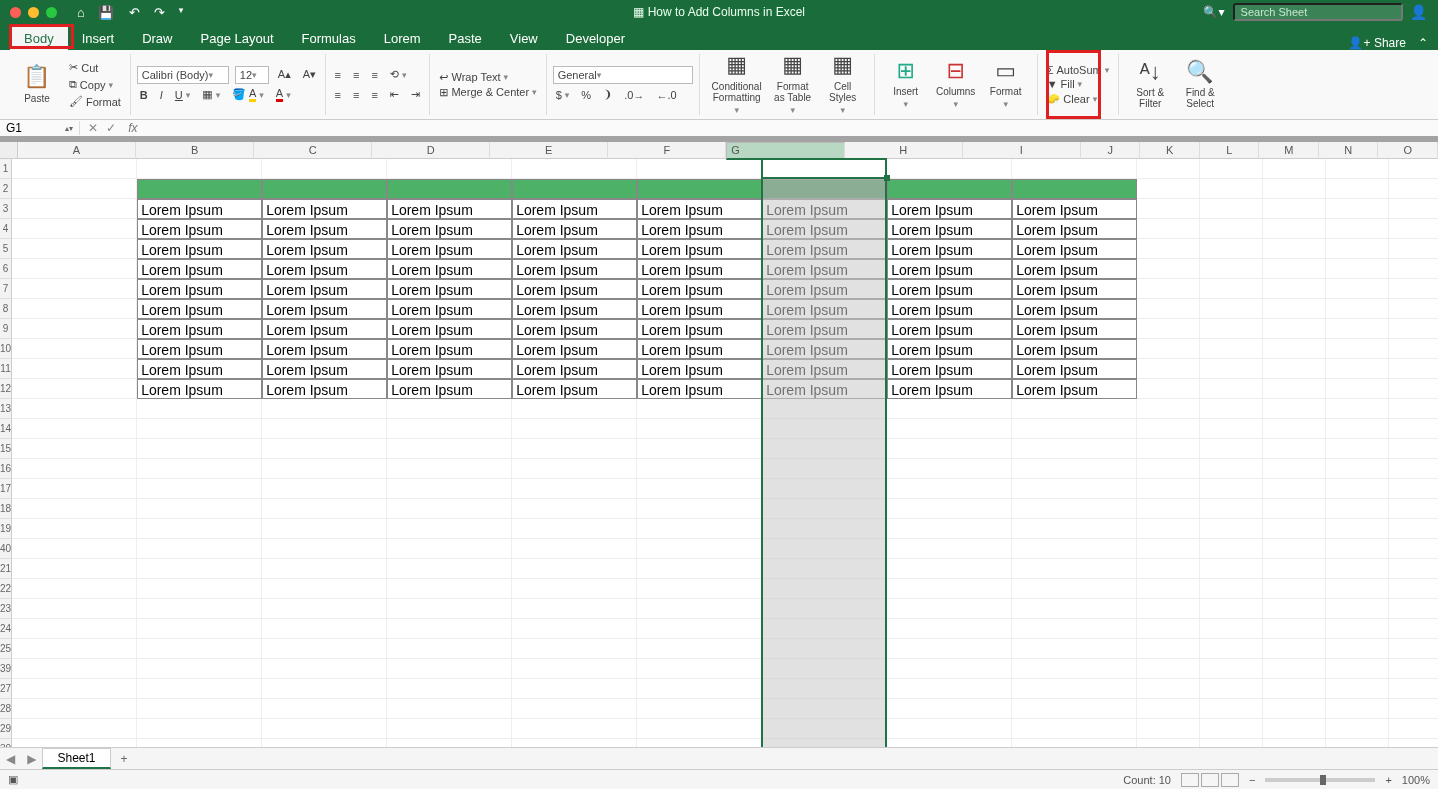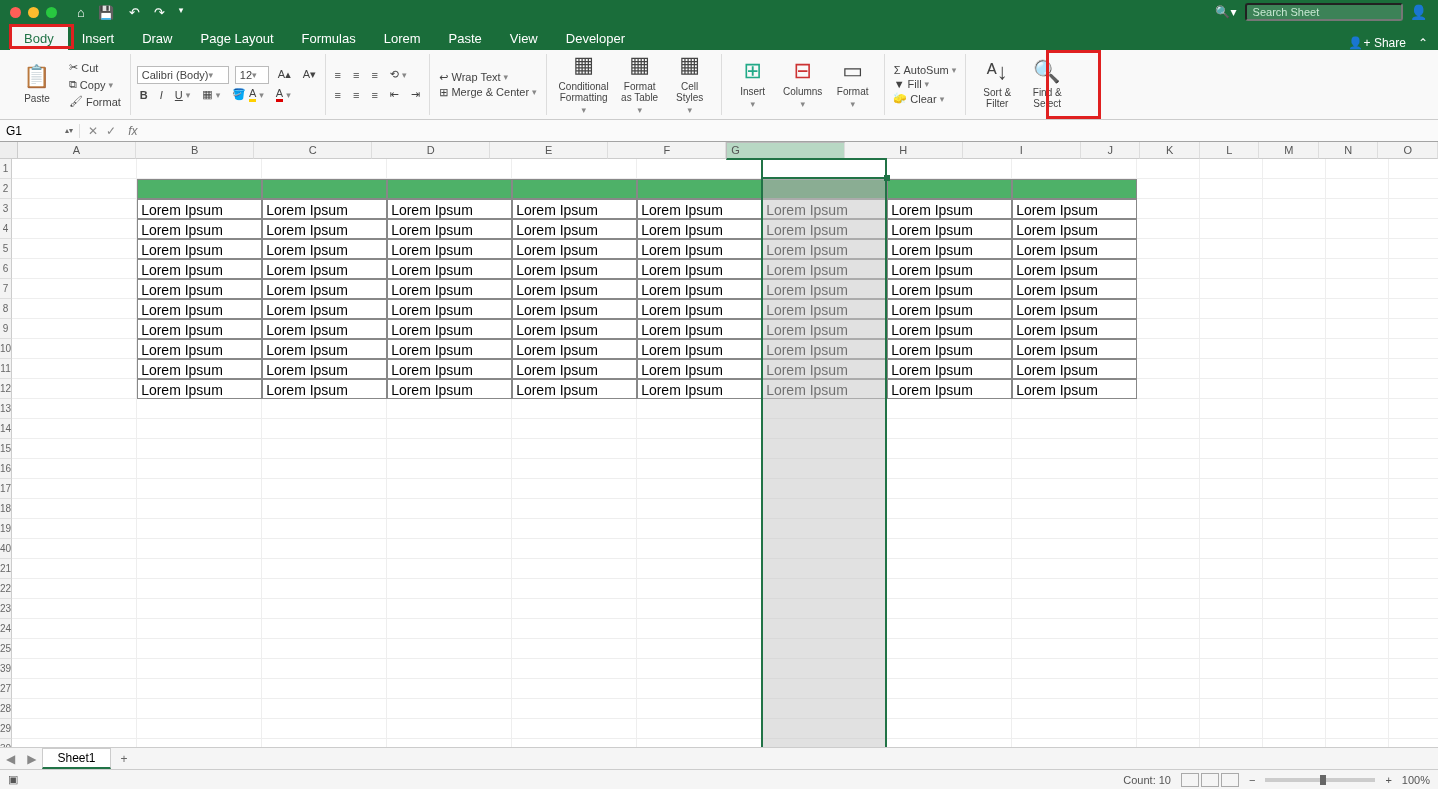--- a/index.html
+++ b/index.html
@@ -5,40 +5,40 @@
 * { margin:0; padding:0; box-sizing:border-box; font-family:-apple-system,"Helvetica Neue",Arial,sans-serif; }
 body { width:1438px; height:794px; overflow:hidden; background:#fff; position:relative; }
 .titlebar { height:24px; background:#1a6d3a; display:flex; align-items:center; color:#fff; font-size:12px; }
 .traffic { display:flex; gap:7px; padding:0 10px; }
 .traffic span { width:11px; height:11px; border-radius:50%; }
 .tred{background:#ff5f57;} .tyel{background:#febc2e;} .tgrn{background:#28c840;}
 .tb-icons { display:flex; gap:14px; margin-left:10px; font-size:13px; }
 .tb-icons span { cursor:pointer; }
 .doc-title { position:absolute; left:0; right:0; text-align:center; font-size:12px; color:#eafff0; }
 .search-area { margin-left:auto; display:flex; align-items:center; gap:8px; padding-right:10px; }
-.search-box { background:rgba(255,255,255,.15); border-radius:3px; padding:1px 6px; font-size:11px; color:#c7e8d2; width:158px; }
+.search-box { background:rgba(255,255,255,.15); border-radius:3px; padding:1px 6px; font-size:11px; color:#c7e8d2; width:170px; }
 .search-box::placeholder { color:#c7e8d2; }
 .user-ic { font-size:14px; }
 .tabs { height:26px; background:#1a6d3a; display:flex; align-items:flex-end; padding-left:10px; color:#fff; font-size:13px; }
 .tab { padding:4px 14px; cursor:pointer; }
 .tab.active { background:#f5f5f5; color:#217346; }
 .home-outline { border:3px solid #e02020; position:absolute; left:9px; top:24px; width:65px; height:25px; pointer-events:none; z-index:5; }
 .share-area { margin-left:auto; display:flex; align-items:center; gap:12px; padding-right:10px; font-size:12px; }
 .share-area .chev { font-size:12px; }
 .ribbon { height:70px; background:#f9f9f9; border-bottom:1px solid #ccc; display:flex; align-items:stretch; padding:4px 6px; font-size:11px; color:#444; }
 .rgroup { display:flex; flex-direction:column; justify-content:center; padding:0 6px; border-right:1px solid #ddd; }
 .rgroup.noborder { border-right:none; }
 .rrow { display:flex; align-items:center; gap:6px; height:20px; }
 .rbtn { display:flex; align-items:center; gap:3px; cursor:pointer; padding:1px 3px; }
 .bigbtn { display:flex; flex-direction:column; align-items:center; justify-content:center; width:50px; cursor:pointer; font-size:10px; line-height:1.1; text-align:center; gap:3px; }
 .bigbtn .ic { font-size:22px; }
 .sel { border:1px solid #bbb; background:#fff; padding:1px 4px; font-size:11px; height:18px; display:flex; align-items:center; }
 .drop::after { content:" ▾"; color:#888; font-size:9px; }
 .insert-outline { border:3px solid #e02020; position:absolute; left:1046px; top:50px; width:55px; height:69px; pointer-events:none; z-index:5; }
-.fbar { height:22px; background:#fafafa; border-bottom:1px solid #a3a3a3; display:flex; align-items:center; font-size:12px; }
+.fbar { height:22px; background:#fafafa; border-bottom:6px solid #a3a3a3; display:flex; align-items:center; font-size:12px; }
 .namebox { width:80px; border-right:1px solid #ddd; padding:0 6px; display:flex; align-items:center; justify-content:space-between; }
 .namebox .spin { font-size:8px; color:#666; }
 .fxbtns { display:flex; gap:8px; padding:0 8px; color:#888; }
 .fxlabel { font-style:italic; color:#777; margin-left:4px; }
 .grid-wrap { position:relative; height:605px; overflow:hidden; }
 .colhead { display:flex; height:17px; background:#f3f3f3; font-size:11px; color:#555; }
 .rowhead-spacer { width:19px; border-right:1px solid #ccc; border-bottom:1px solid #ccc; background:#eee; }
 .ch { border-right:1px solid #ddd; border-bottom:1px solid #ccc; text-align:center; line-height:17px; }
 .ch.sel { background:#b8d8c4; border-bottom:2px solid #217346; }
 .gbody { display:flex; height:588px; }
@@ -73,20 +73,21 @@
       <span class="tyel"></span>
       <span class="tgrn"></span>
     </div>
   <div class="tb-icons">
     <span>⌂</span>
     <span>💾</span>
     <span>↶</span>
     <span>↷</span>
     <span style="font-size:9px">▾</span>
   </div>
+  <div class="doc-title"><span>▦ </span><span>How to Add Columns in Excel</span></div>
   <div class="search-area">
     <span style="font-size:12px">🔍▾</span>
     <input class="search-box" placeholder="Search Sheet" style="">
     <span class="user-ic">👤</span>
   </div>
 </div>
 
 <div class="tabs" id="tabs-row">
   <div class="tab active">Body</div>
     <div class="tab">Insert</div>
@@ -151,20 +152,32 @@
       <span class="rbtn">≡</span>
       <span class="rbtn">≡</span>
       <span class="rbtn">≡</span>
       <span class="rbtn">⇤</span>
       <span class="rbtn">⇥</span>
     </div>
   </div>
   <div class="rgroup">
     <div class="rbtn drop">↩ <span>Wrap Text</span></div>
     <div class="rbtn drop">⊞ <span>Merge &amp; Center</span></div>
+  </div>
+  <div class="rgroup">
+    <div class="rrow">
+        <div class="sel drop" style="width:140px">General</div>
+      </div>
+    <div class="rrow">
+      <span class="rbtn drop">$</span>
+      <span class="rbtn">%</span>
+      <span class="rbtn">❩</span>
+      <span class="rbtn">.0→</span>
+      <span class="rbtn">←.0</span>
+    </div>
   </div>
   <div class="rgroup" style="flex-direction:row">
     <div class="bigbtn drop" style="width:62px">
         <span class="ic">▦</span>
         <span style="white-space:pre">Conditional
 Formatting</span>
       </div>
     <div class="bigbtn drop">
         <span class="ic">▦</span>
         <span style="white-space:pre">Format

